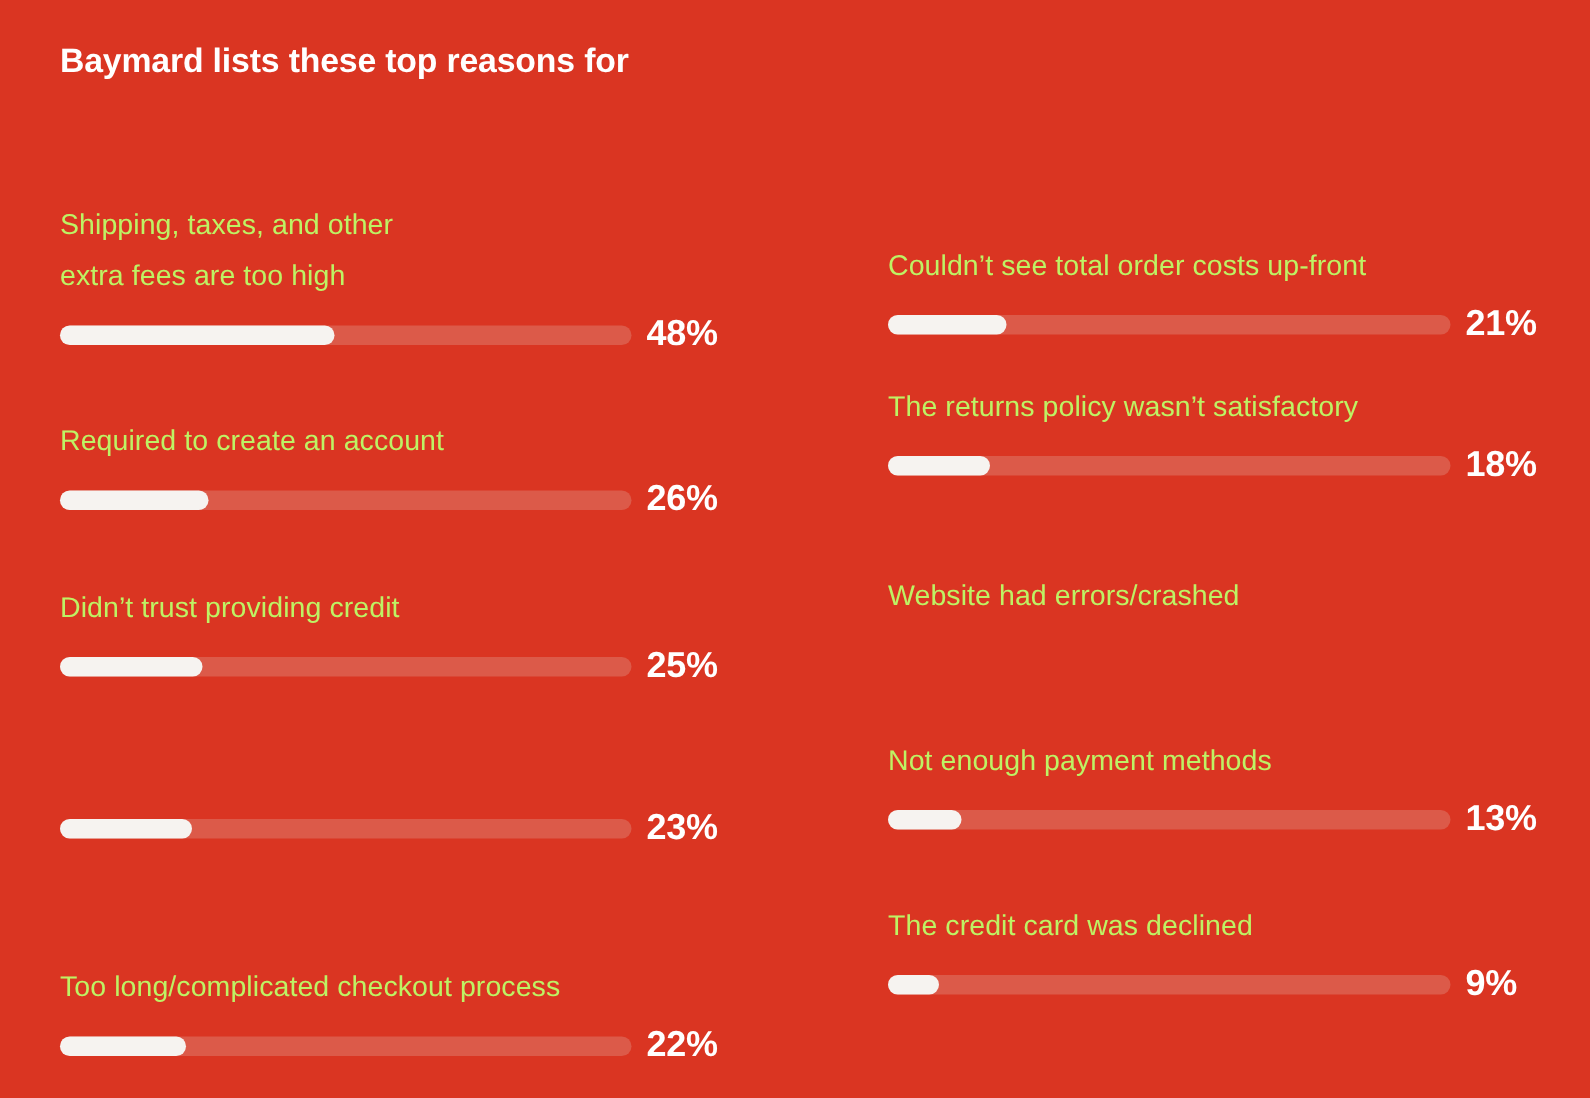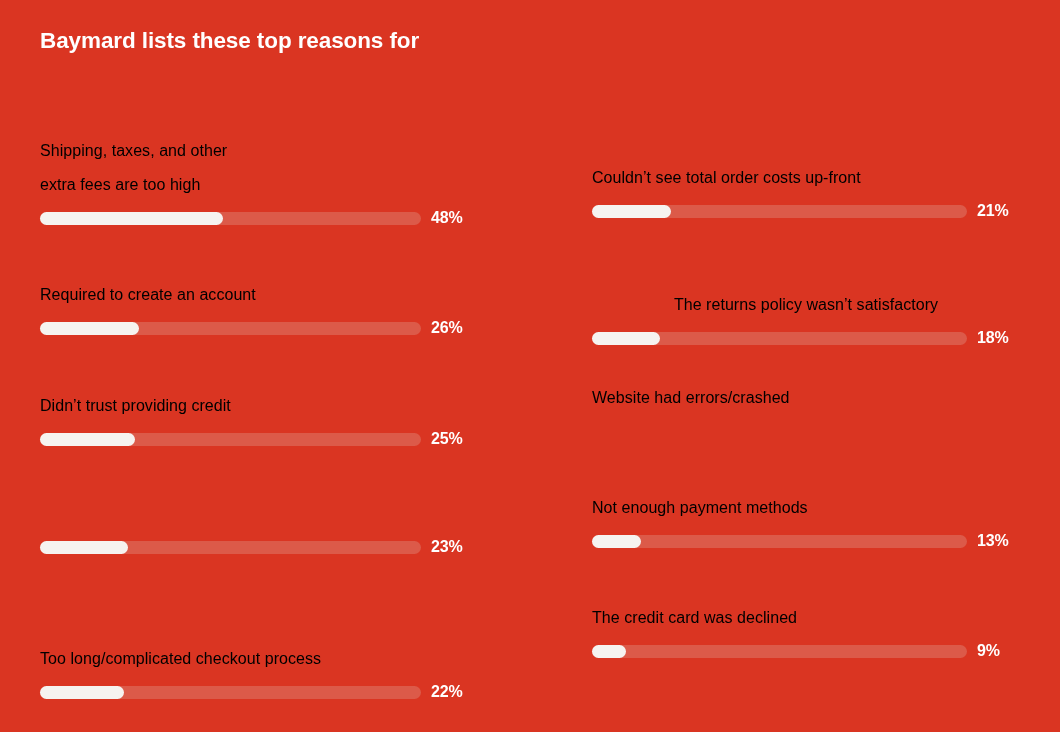--- a/index.html
+++ b/index.html
@@ -59,24 +59,24 @@
     left: 592px;
     width: 428px;
   }
 
   .stat {
     position: absolute;
     width: 100%;
   }
 
   .stat-label {
-    font-size: 16px;
+    font-size: 19px;
     line-height: 34px;
     font-weight: normal;
-    color: #000000;
+    color: #bef264;
     letter-spacing: 0.05px;
   }
   .stat-label .lbl-line {
     display: block;
     white-space: nowrap;
   }
 
   .bar-row {
     display: flex;
     align-items: center;
@@ -96,21 +96,21 @@
   .bar-fill {
     position: absolute;
     left: 0;
     top: 0;
     height: 13px;
     border-radius: 7px;
     background: #f6f3f0;
   }
 
   .bar-value {
-    font-size: 16px;
+    font-size: 24px;
     font-weight: bold;
     color: #ffffff;
     margin-left: 10px;
     white-space: nowrap;
     letter-spacing: -0.2px;
   }
 </style>
 </head>
 <body>
 
@@ -182,21 +182,21 @@
         <div class="stat-label">
           <span class="lbl-line">Couldn’t see total order costs up-front</span>
         </div>
         <div class="bar-row">
           <div class="bar-track">
             <div class="bar-fill" style="width: 21%;"></div>
           </div>
           <div class="bar-value">21%</div>
         </div>
       </div>
-      <div class="stat" style="top: 288px; text-align: center;">
+      <div class="stat" style="top: 255px;">
         <div class="stat-label">
           <span class="lbl-line">The returns policy wasn’t satisfactory</span>
         </div>
         <div class="bar-row">
           <div class="bar-track">
             <div class="bar-fill" style="width: 18%;"></div>
           </div>
           <div class="bar-value">18%</div>
         </div>
       </div>

